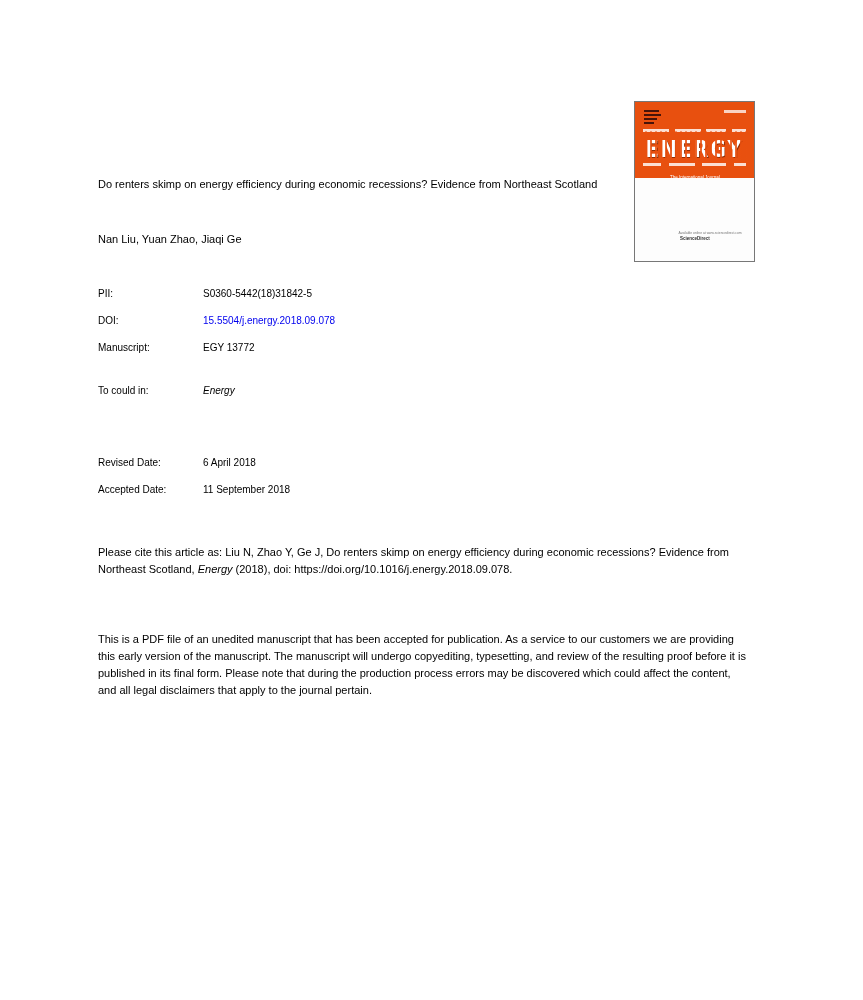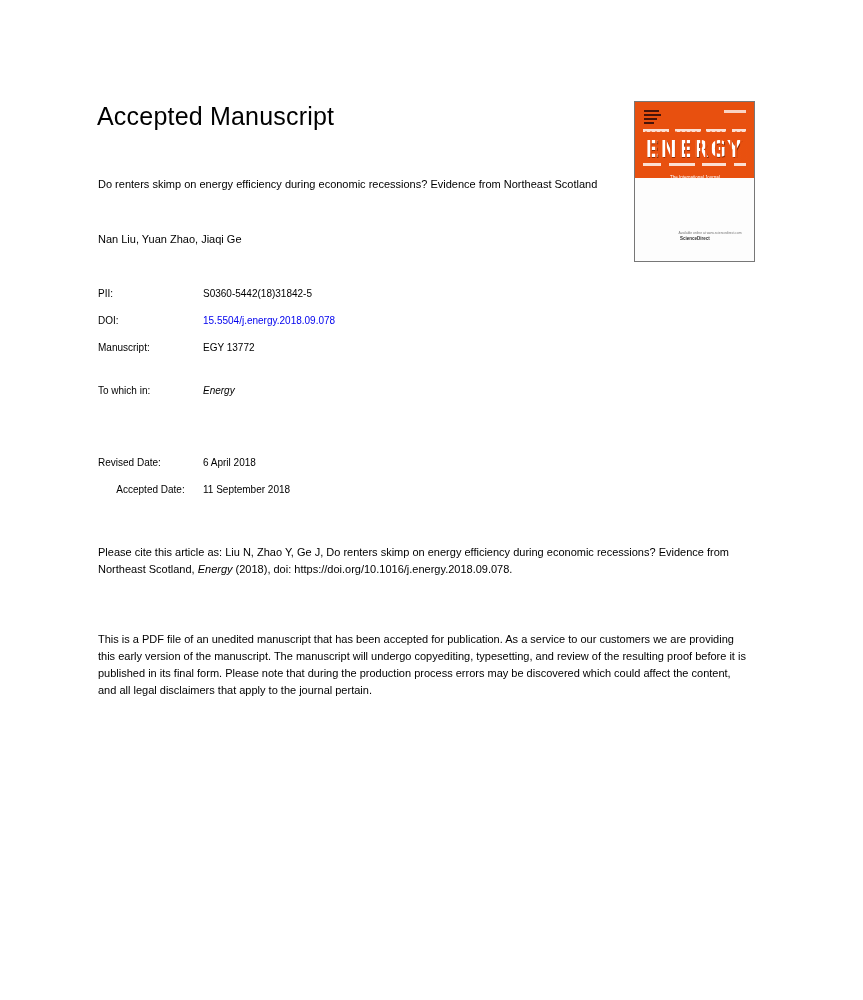--- a/index.html
+++ b/index.html
@@ -15,21 +15,21 @@
   .article-title { top:176px; width:530px; }
   .authors { top:231px; }
   .metarow { position:absolute; left:98px; font-size:10px; line-height:17px; white-space:nowrap; }
   .metarow .lbl { display:inline-block; width:105px; }
   .row-pii { top:285px; }
   .row-doi { top:312px; }
   .row-ref { top:339px; }
   .row-appear { top:382px; }
   .row-received { top:427px; }
   .row-revised { top:454px; }
-  .row-accepted { top:481px;text-align:center; }
+  .row-accepted { top:481px; }
   .doi-link { color:#0000ee; text-decoration:none; }
   .italic { font-style:italic; }
   .citation { top:544px; width:636px; }
   .disclaimer { top:631px; width:650px; }
 
   
   .cover {
     position:absolute; left:634px; top:101px; width:121px; height:161px;
     border:1px solid #777; box-sizing:border-box; background:#fdfdfd;
   }
@@ -57,21 +57,20 @@
   .sd-line1 { position:absolute; left:0; right:0; top:46px; text-align:center; color:#777; white-space:nowrap; }
   .sd-line1 span { display:inline-block; font-size:8px; transform:scale(.42); transform-origin:center top; }
   .sd-line2 { position:absolute; left:0; right:0; top:52px; text-align:center; color:#333; white-space:nowrap; }
   .sd-line2 span { display:inline-block; font-size:9px; font-weight:700; transform:scale(.5); transform-origin:center top; }
 </style>
 </head>
 <body>
 
 <div class="page">
 
-  <div class="h1">Accepted Manuscript</div>
 
   <div class="cover">
     <div class="cover-orange">
       <div class="elsevier-mark">
         <div class="bar" style="width:15px"></div>
         <div class="bar" style="width:17px"></div>
         <div class="bar" style="width:13px"></div>
         <div class="bar" style="width:10px"></div>
       </div>
       <div class="issue-info"></div>
@@ -106,21 +105,21 @@
 
   <div class="metarow row-doi">
     <span class="lbl">DOI:</span><a href="#" class="doi-link">15.5504/j.energy.2018.09.078</a>
   </div>
 
   <div class="metarow row-ref">
     <span class="lbl">Manuscript:</span><span>EGY 13772</span>
   </div>
 
   <div class="metarow row-appear">
-    <span class="lbl">To which in:</span><span class="italic">Energy</span>
+    <span class="lbl">To could in:</span><span class="italic">Energy</span>
   </div>
 
 
   <div class="metarow row-revised">
     <span class="lbl">Revised Date:</span><span>6 April 2018</span>
   </div>
 
   <div class="metarow row-accepted">
     <span class="lbl">Accepted Date:</span><span>11 September 2018</span>
   </div>

